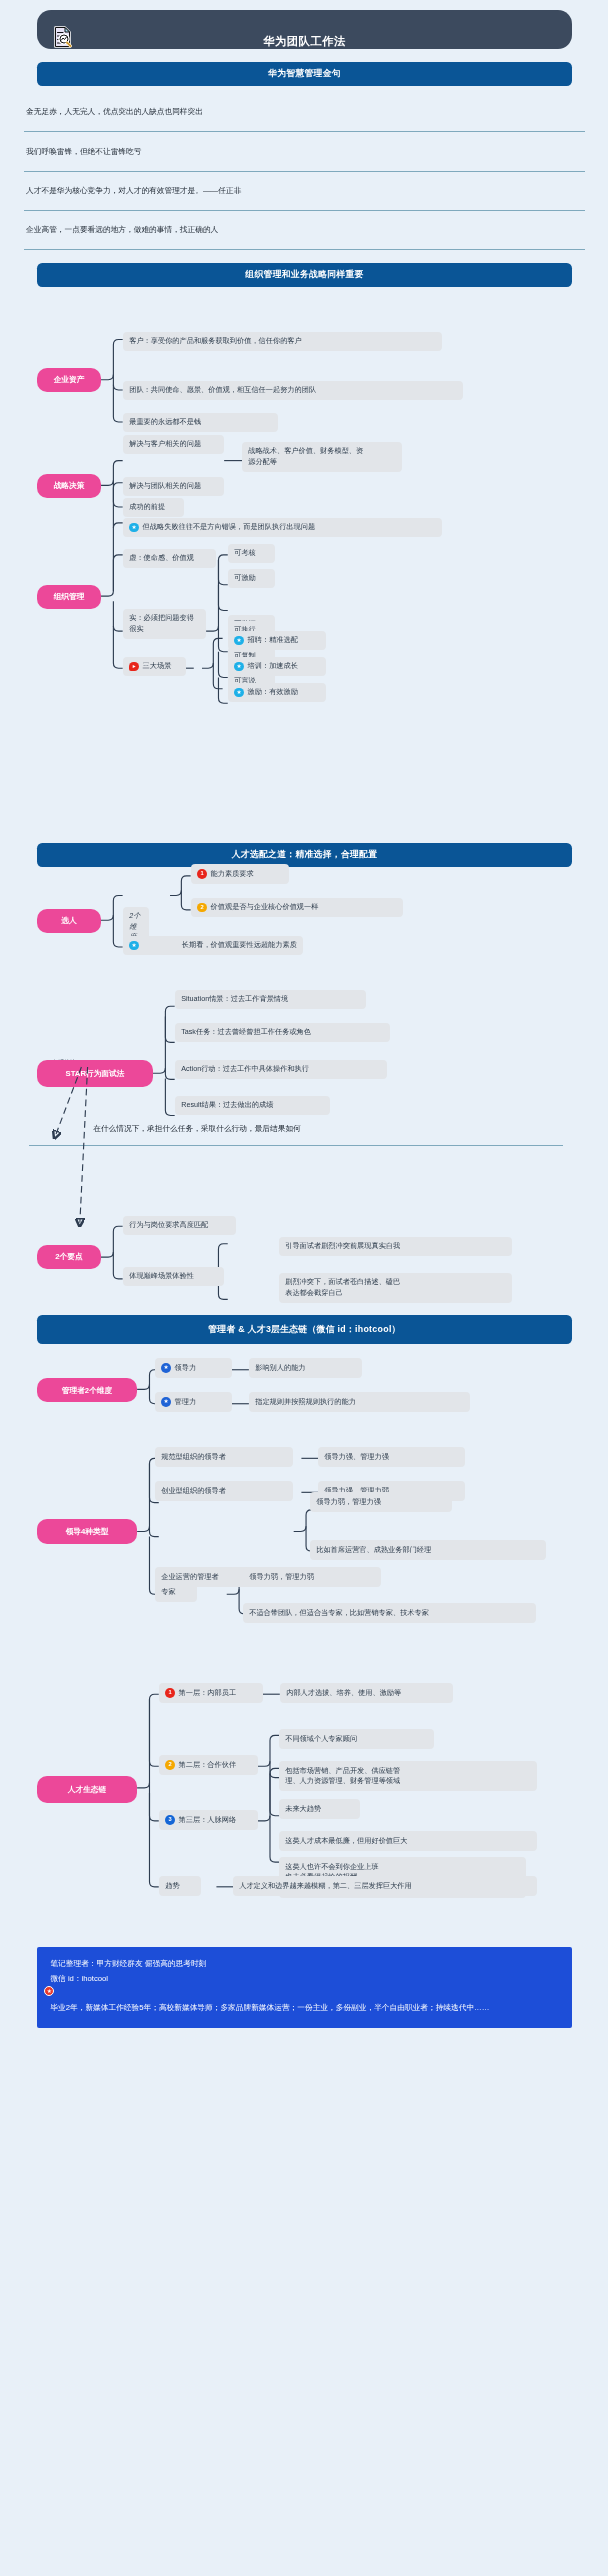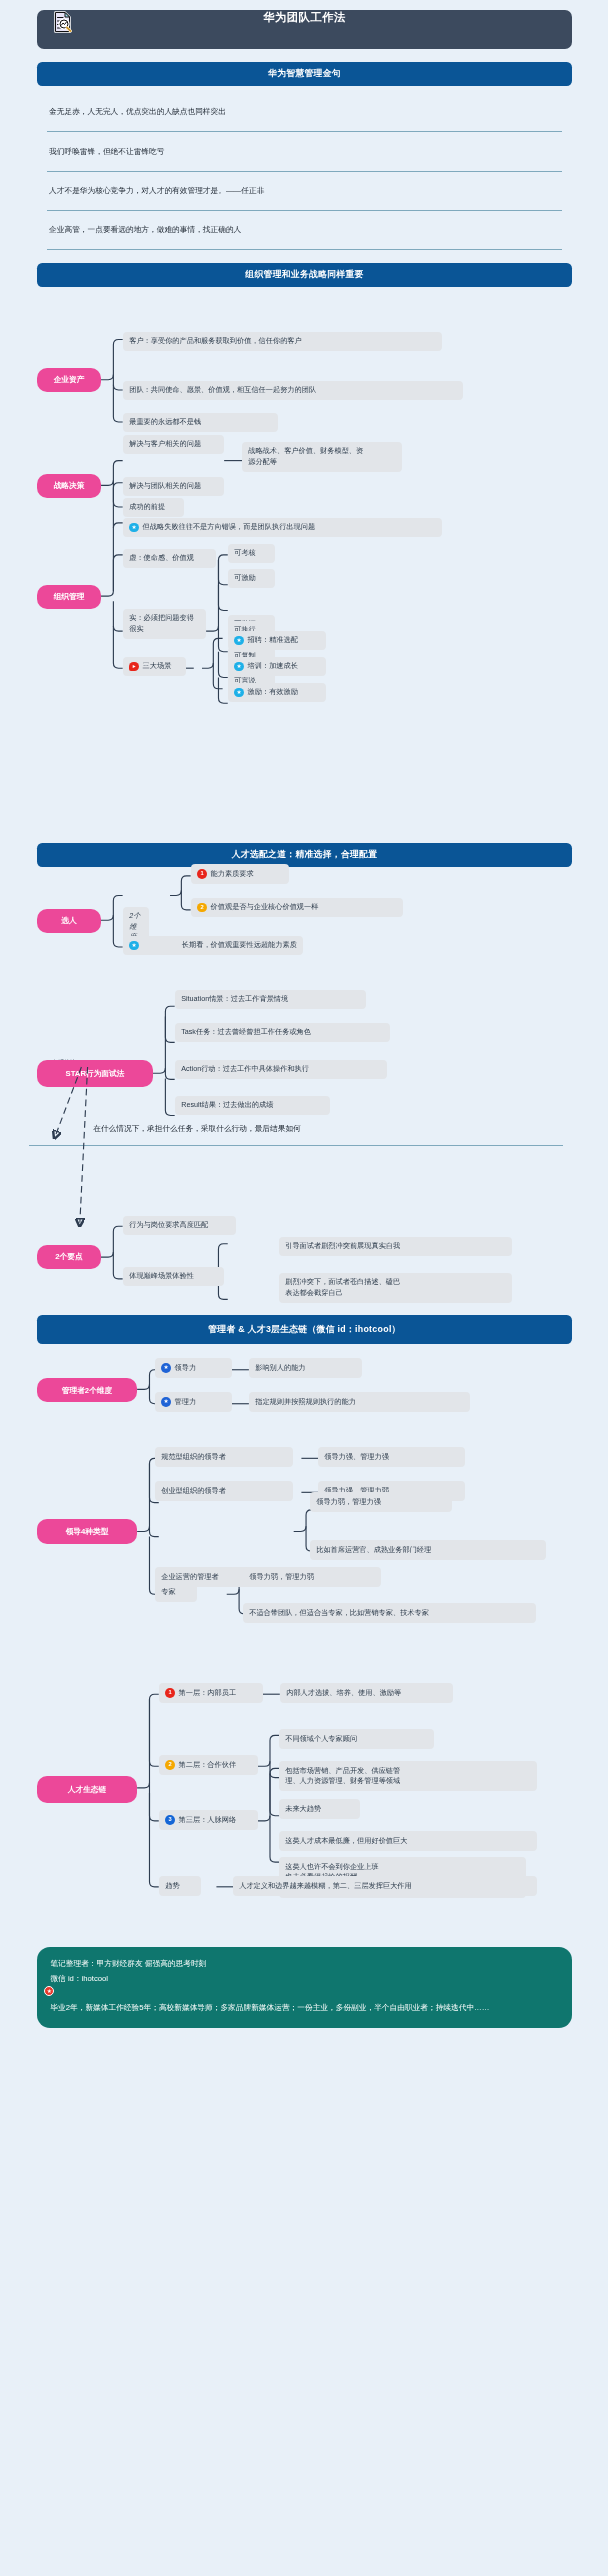--- a/index.html
+++ b/index.html
@@ -9,24 +9,24 @@
     font-family: "Liberation Sans", "DejaVu Sans", sans-serif;
   }
   body { padding: 0; }
 
   .page { width: 609px; position: relative; background: #e8f0f8; padding-bottom: 77px; }
 
   
   .header-card {
     margin: 10.3px 37px 0 37px;
     background: #3c4a5e;
-    border-radius: 7px;
+    border-radius: 14px;
     height: 39px;
     display: flex;
-    align-items: flex-start;
+    align-items: flex-end;
     padding: 0 14.4px;
     position: relative;
   }
   .header-icon { width: 24px; height: 24px; flex: 0 0 24px; }
   .header-title {
     position: absolute;
     left: 0; right: 0;
     text-align: center;
     color: #ffffff;
     font-size: 11.3px;
@@ -46,21 +46,21 @@
     color: #fff;
     font-size: 8.8px;
     font-weight: bold;
     padding: 5.2px 8.2px;
     text-align: center;
     letter-spacing: 0.3px;
   }
   .banner.tall { min-height: 29px; }
 
   
-  .quotes { margin: 0 47px; }
+  .quotes { margin: 0 24px; }
   .quote-row {
     padding: 13.4px 2.1px 13.4px 2.1px;
     font-size: 7.7px;
     color: #1c2530;
     border-bottom: 1.5px solid #7fa9bd;
     line-height: 1.5;
   }
   .quote-row:first-child { padding-top: 20.6px; }
 
   
@@ -107,22 +107,22 @@
   .badge.star-cyan { background: #1eb0e8; }
   .badge.star-blue { background: #1f63d6; }
   .badge.num-red   { background: #e8251b; }
   .badge.num-amber { background: #f5a800; }
   .badge.num-blue  { background: #1566d6; }
   .badge.flag-red  { background: #e8251b; border-radius: 50% 50% 50% 2.1px; }
 
   
   .footer-card {
     margin: 30px 37px 0 37px;
-    background: #0f766e;
-    border-radius: 13px;
+    background: #1d4ed8;
+    border-radius: 2px;
     color: #fff;
     padding: 10.3px 13.4px 13.4px 13.4px;
     font-size: 7.7px;
     line-height: 1.9;
     position: relative;
   }
   .footer-card .star-mark {
     position: absolute;
     left: 7.2px;
     top: 39px;

